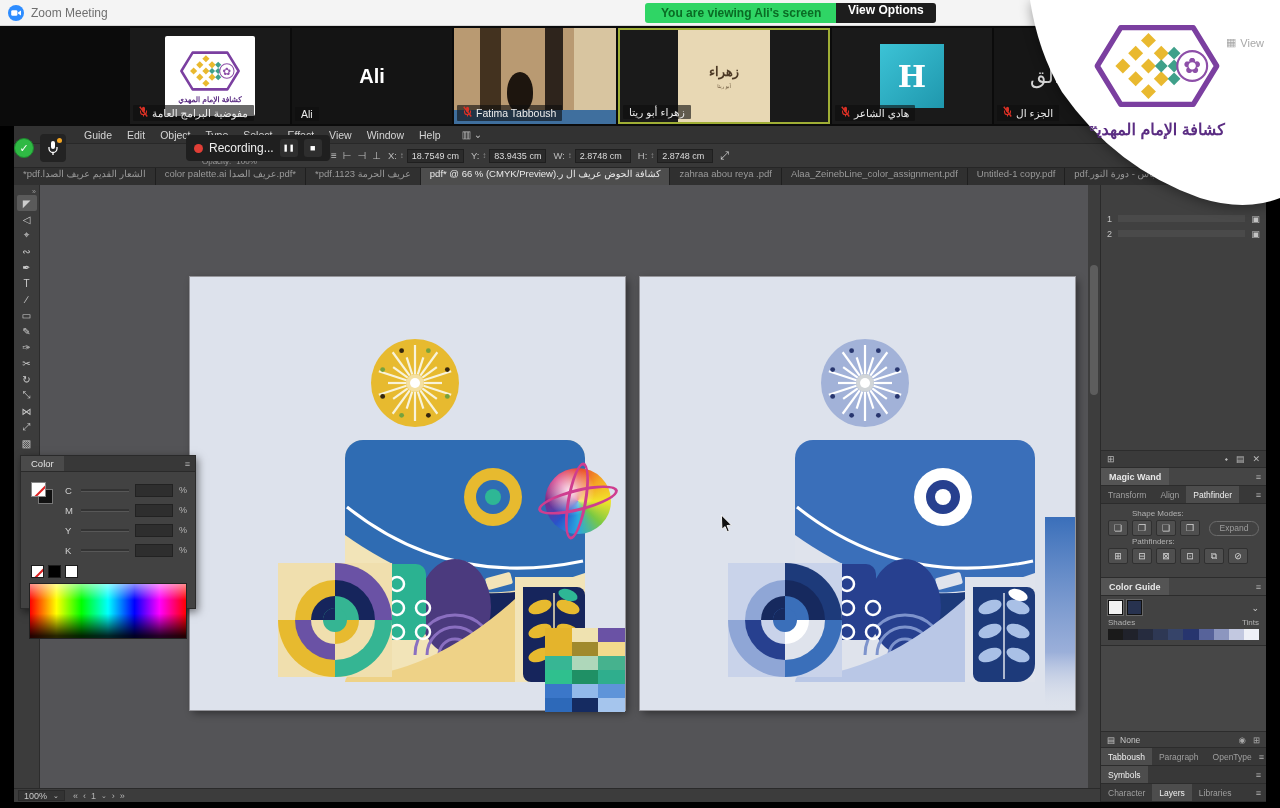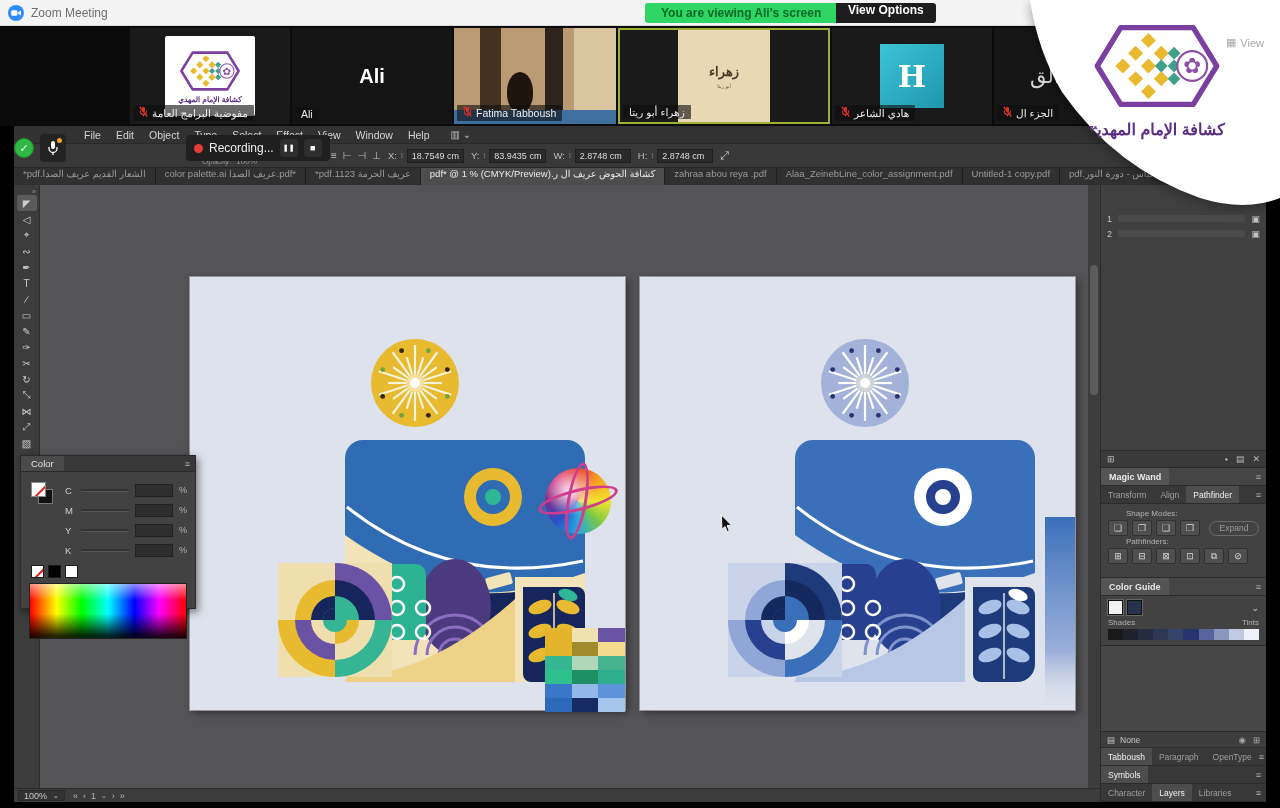--- a/index.html
+++ b/index.html
@@ -142,21 +142,21 @@
               align-items:center; justify-content:space-between; padding:0 5px 0 0; }
   .p-header .htab { background:#545454; color:#e8e8e8; font-size:9px; font-weight:bold; height:100%;
                     display:flex; align-items:center; padding:0 8px; }
   .p-tabs { height:18px; background:#383838; border-bottom:1px solid #2c2c2c; display:flex; align-items:stretch;
             padding-right:5px; }
   .ptab { display:flex; align-items:center; padding:0 7px; font-size:8.5px; color:#9f9f9f; cursor:pointer; }
   .ptab.active { background:#4d4d4d; color:#f0f0f0; }
   .p-tabs .sp { flex:1; }
   .p-tabs .pmenu { align-self:center; }
   .pf-body { height:74px; background:#424242; padding:4px 7px; border-bottom:1px solid #2c2c2c; }
-  .pf-label { font-size:8px; color:#b2b2b2; margin:1px 12px 2px;padding-left:6px; }
+  .pf-label { font-size:8px; color:#b2b2b2; margin:1px 18px 2px;padding-left:6px; }
   .pf-row { display:flex; gap:4px; align-items:center; }
   .pf-btn { width:20px; height:16px; background:#4f4f4f; border:1px solid #303030; border-radius:2px;
             color:#d8d8d8; font-size:9px; display:flex; align-items:center; justify-content:center; cursor:pointer; }
   .expand { margin-left:auto; width:50px; height:15px; border:1px solid #6b6b6b; border-radius:8px;
             color:#9c9c9c; font-size:8.5px; display:flex; align-items:center; justify-content:center; }
   .cg-body { height:50px; background:#424242; padding:4px 7px; border-bottom:1px solid #2c2c2c; }
   .cg-swrow { display:flex; align-items:center; gap:4px; }
   .cg-base { width:15px; height:15px; border:1px solid #111; outline:1px solid #666; }
   .cg-chev { margin-left:auto; color:#ccc; font-size:9px; }
   .cg-labels { display:flex; justify-content:space-between; color:#b2b2b2; font-size:8px; margin:3px 0 2px; }
@@ -309,21 +309,21 @@
               <line x1="6" y1="11.5" x2="6" y2="14" stroke="#d93025" stroke-width="1.4"></line>
               <line x1="1" y1="1" x2="11" y2="14" stroke="#d93025" stroke-width="1.8"></line>
             </svg></span>
           <span dir="auto">الجزء ال</span>
         </div>
       </div>
     </div>
 
   <div class="ai">
     <div class="menubar" id="menubar">
-        <span class="menu-item">File</span>
+        <span class="menu-item">Guide</span>
         <span class="menu-item">Edit</span>
         <span class="menu-item">Object</span>
         <span class="menu-item">Type</span>
         <span class="menu-item">Select</span>
         <span class="menu-item">Effect</span>
         <span class="menu-item">View</span>
         <span class="menu-item">Window</span>
         <span class="menu-item">Help</span>
         <span class="wsicon">▥ ⌄</span>
       </div>
@@ -367,21 +367,21 @@
         <div class="tab">
           <span dir="auto">الشعار القديم عريف الصدا.pdf*</span>
         </div>
         <div class="tab">
           <span dir="auto">color palette.ai عريف الصدا.pdf*</span>
         </div>
         <div class="tab">
           <span dir="auto">عريف الحرمة 1123.pdf*</span>
         </div>
         <div class="tab active">
-          <span dir="auto">كشافة الحوض عريف ال ر.pdf* @ 1 % (CMYK/Preview)</span>
+          <span dir="auto">كشافة الحوض عريف ال ر.pdf* @ 66 % (CMYK/Preview)</span>
         </div>
         <div class="tab">
           <span dir="auto">zahraa abou reya .pdf</span>
         </div>
         <div class="tab">
           <span dir="auto">Alaa_ZeinebLine_color_assignment.pdf</span>
         </div>
         <div class="tab">
           <span dir="auto">Untitled-1 copy.pdf</span>
         </div>

